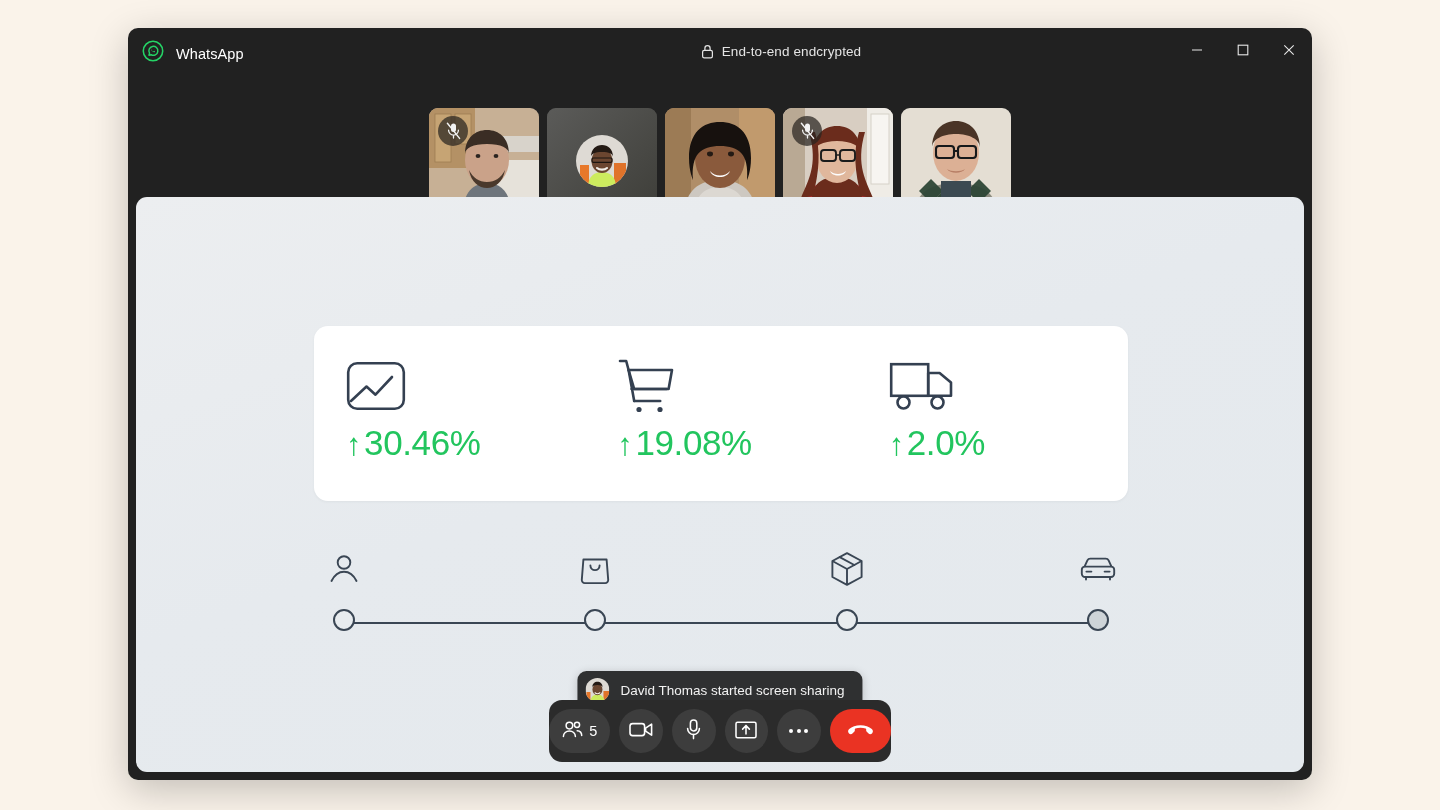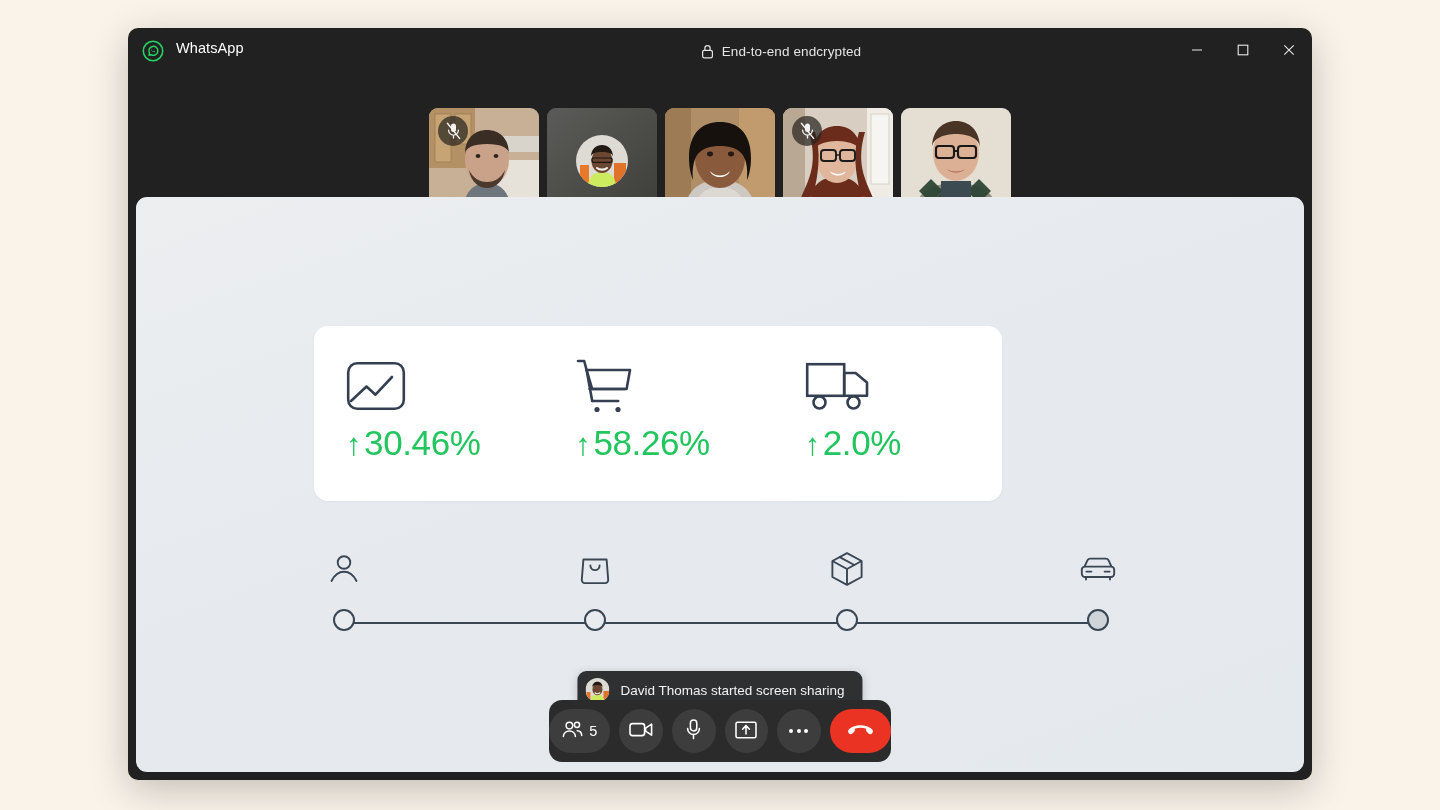--- a/index.html
+++ b/index.html
@@ -34,21 +34,21 @@
     position: absolute;
     left: 0; top: 0;
     width: 100%;
     height: 46px;
     display: flex;
     align-items: center;
   }
 
   #titlebar-left {
     display: flex;
-    align-items: flex-start;
+    align-items: flex-end;
     gap: 12px;
     padding-left: 14px;
     width: 300px;
   }
 
   .wa-logo {
     width: 22px; height: 22px;
     display: block;
   }
 
@@ -149,21 +149,21 @@
     border-radius: 11px;
     background: linear-gradient(160deg, #eceef0 0%, #e6eaee 45%, #e4e9ed 100%);
     overflow: hidden;
   }
 
   
   #stats-card {
     position: absolute;
     left: 178px;
     top: 129px;
-    width: 688px;
+    width: 814px;
     height: 175px;
     background: #ffffff;
     border-radius: 14px;
     display: flex;
     box-shadow: 0 1px 3px rgba(40,50,60,0.05);
   }
 
   .stat {
     flex: 1;
     padding-top: 29px;
@@ -508,21 +508,21 @@
             <path d="M3 5h6.2l2.4 9" stroke="#344051" stroke-width="2.6" stroke-linecap="round" stroke-linejoin="round"></path>
             <path d="M11.6 14h43.4l-3.4 19H17.2z" stroke="#344051" stroke-width="2.6" stroke-linejoin="round"></path>
             <path d="M14.6 33h35" stroke="#344051" stroke-width="2.6" stroke-linecap="round"></path>
             <path d="M11.6 14l5.6 31" stroke="#344051" stroke-width="2.6" stroke-linecap="round"></path>
             <path d="M17.2 45h26" stroke="#344051" stroke-width="2.6" stroke-linecap="round"></path>
             <circle cx="22" cy="53.5" r="2.6" fill="#344051"></circle>
             <circle cx="43" cy="53.5" r="2.6" fill="#344051"></circle>
           </svg>
         </span>
         <div class="stat-value">
-          <span class="arrow">↑</span><span>58.26%</span>
+          <span class="arrow">↑</span><span>19.08%</span>
         </div>
       </div>
 
       <div class="stat">
         <span>
           <svg class="stat-icon" width="68" height="60" viewBox="0 0 68 60" fill="none">
             <rect x="2.2" y="8.2" width="37" height="31.6" stroke="#344051" stroke-width="2.6"></rect>
             <path d="M39.2 17h11.4L62 26.5v13.3H39.2z" stroke="#344051" stroke-width="2.6" stroke-linejoin="round"></path>
             <circle cx="14.5" cy="46.5" r="6" stroke="#344051" stroke-width="2.6"></circle>
             <circle cx="48.5" cy="46.5" r="6" stroke="#344051" stroke-width="2.6"></circle>

